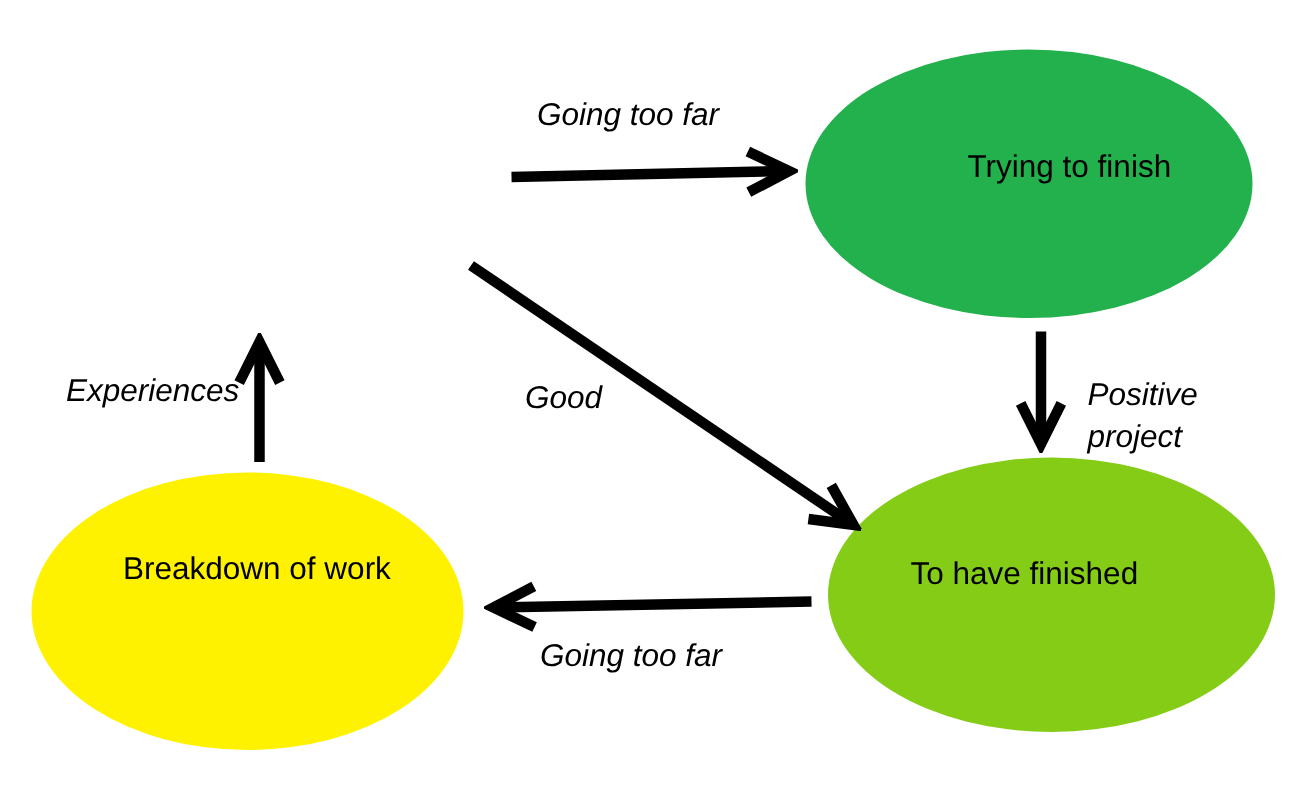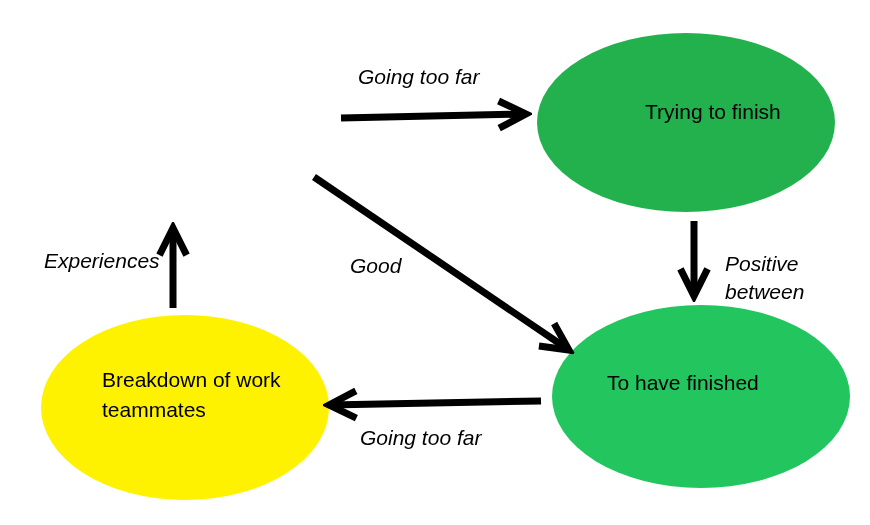--- a/index.html
+++ b/index.html
@@ -32,21 +32,21 @@
     position: absolute;
     font-size: 21px;
     line-height: 30px;
     color: #000000;
     white-space: nowrap;
     z-index: 3;
   }
   .node-red    { left: 38px;  top: 35px;  width: 293px; height: 180px; }
   .node-green  { left: 537px; top: 33px;  width: 298px; height: 179px; }
   .node-blue   { left: 552px; top: 305px; width: 298px; height: 183px; }
-  .node-yellow { left: 41px;  top: 315px; width: 288px; height: 185px; }
+  .node-yellow { left: 21px;  top: 315px; width: 288px; height: 185px; }
 
   .text-red    { left: 82px; top: 62px; }
   .text-green  { left: 80px; top: 64px; margin-left: 28px; }
   .text-blue   { left: 55px; top: 63px; }
   .text-yellow { left: 61px; top: 50px; }
 
   .edge-label {
     position: absolute;
     font-style: italic;
     font-size: 21px;
@@ -84,40 +84,39 @@
     </g>
   </svg>
 
 
   <div class="node node-green" style="background: rgb(34, 177, 76);">
     <div class="node-text text-green">
       <div>Trying to finish</div>
     </div>
   </div>
 
-  <div class="node node-blue" style="background: #22c55e;">
+  <div class="node node-blue" style="background: #84cc16;">
     <div class="node-text text-blue">
       <div>To have finished</div>
     </div>
   </div>
 
   <div class="node node-yellow" style="background: rgb(255, 242, 0);">
     <div class="node-text text-yellow">
       <div>Breakdown of work</div>
-      <div>teammates</div>
     </div>
   </div>
 
   <div class="edge-label label-top">
     <div>Going too far</div>
   </div>
 
   <div class="edge-label label-right">
     <div>Positive</div>
-    <div>between</div>
+    <div>project</div>
   </div>
 
   <div class="edge-label label-diagonal">
     <div>Good</div>
   </div>
 
   <div class="edge-label label-bottom">
     <div>Going too far</div>
   </div>
 

